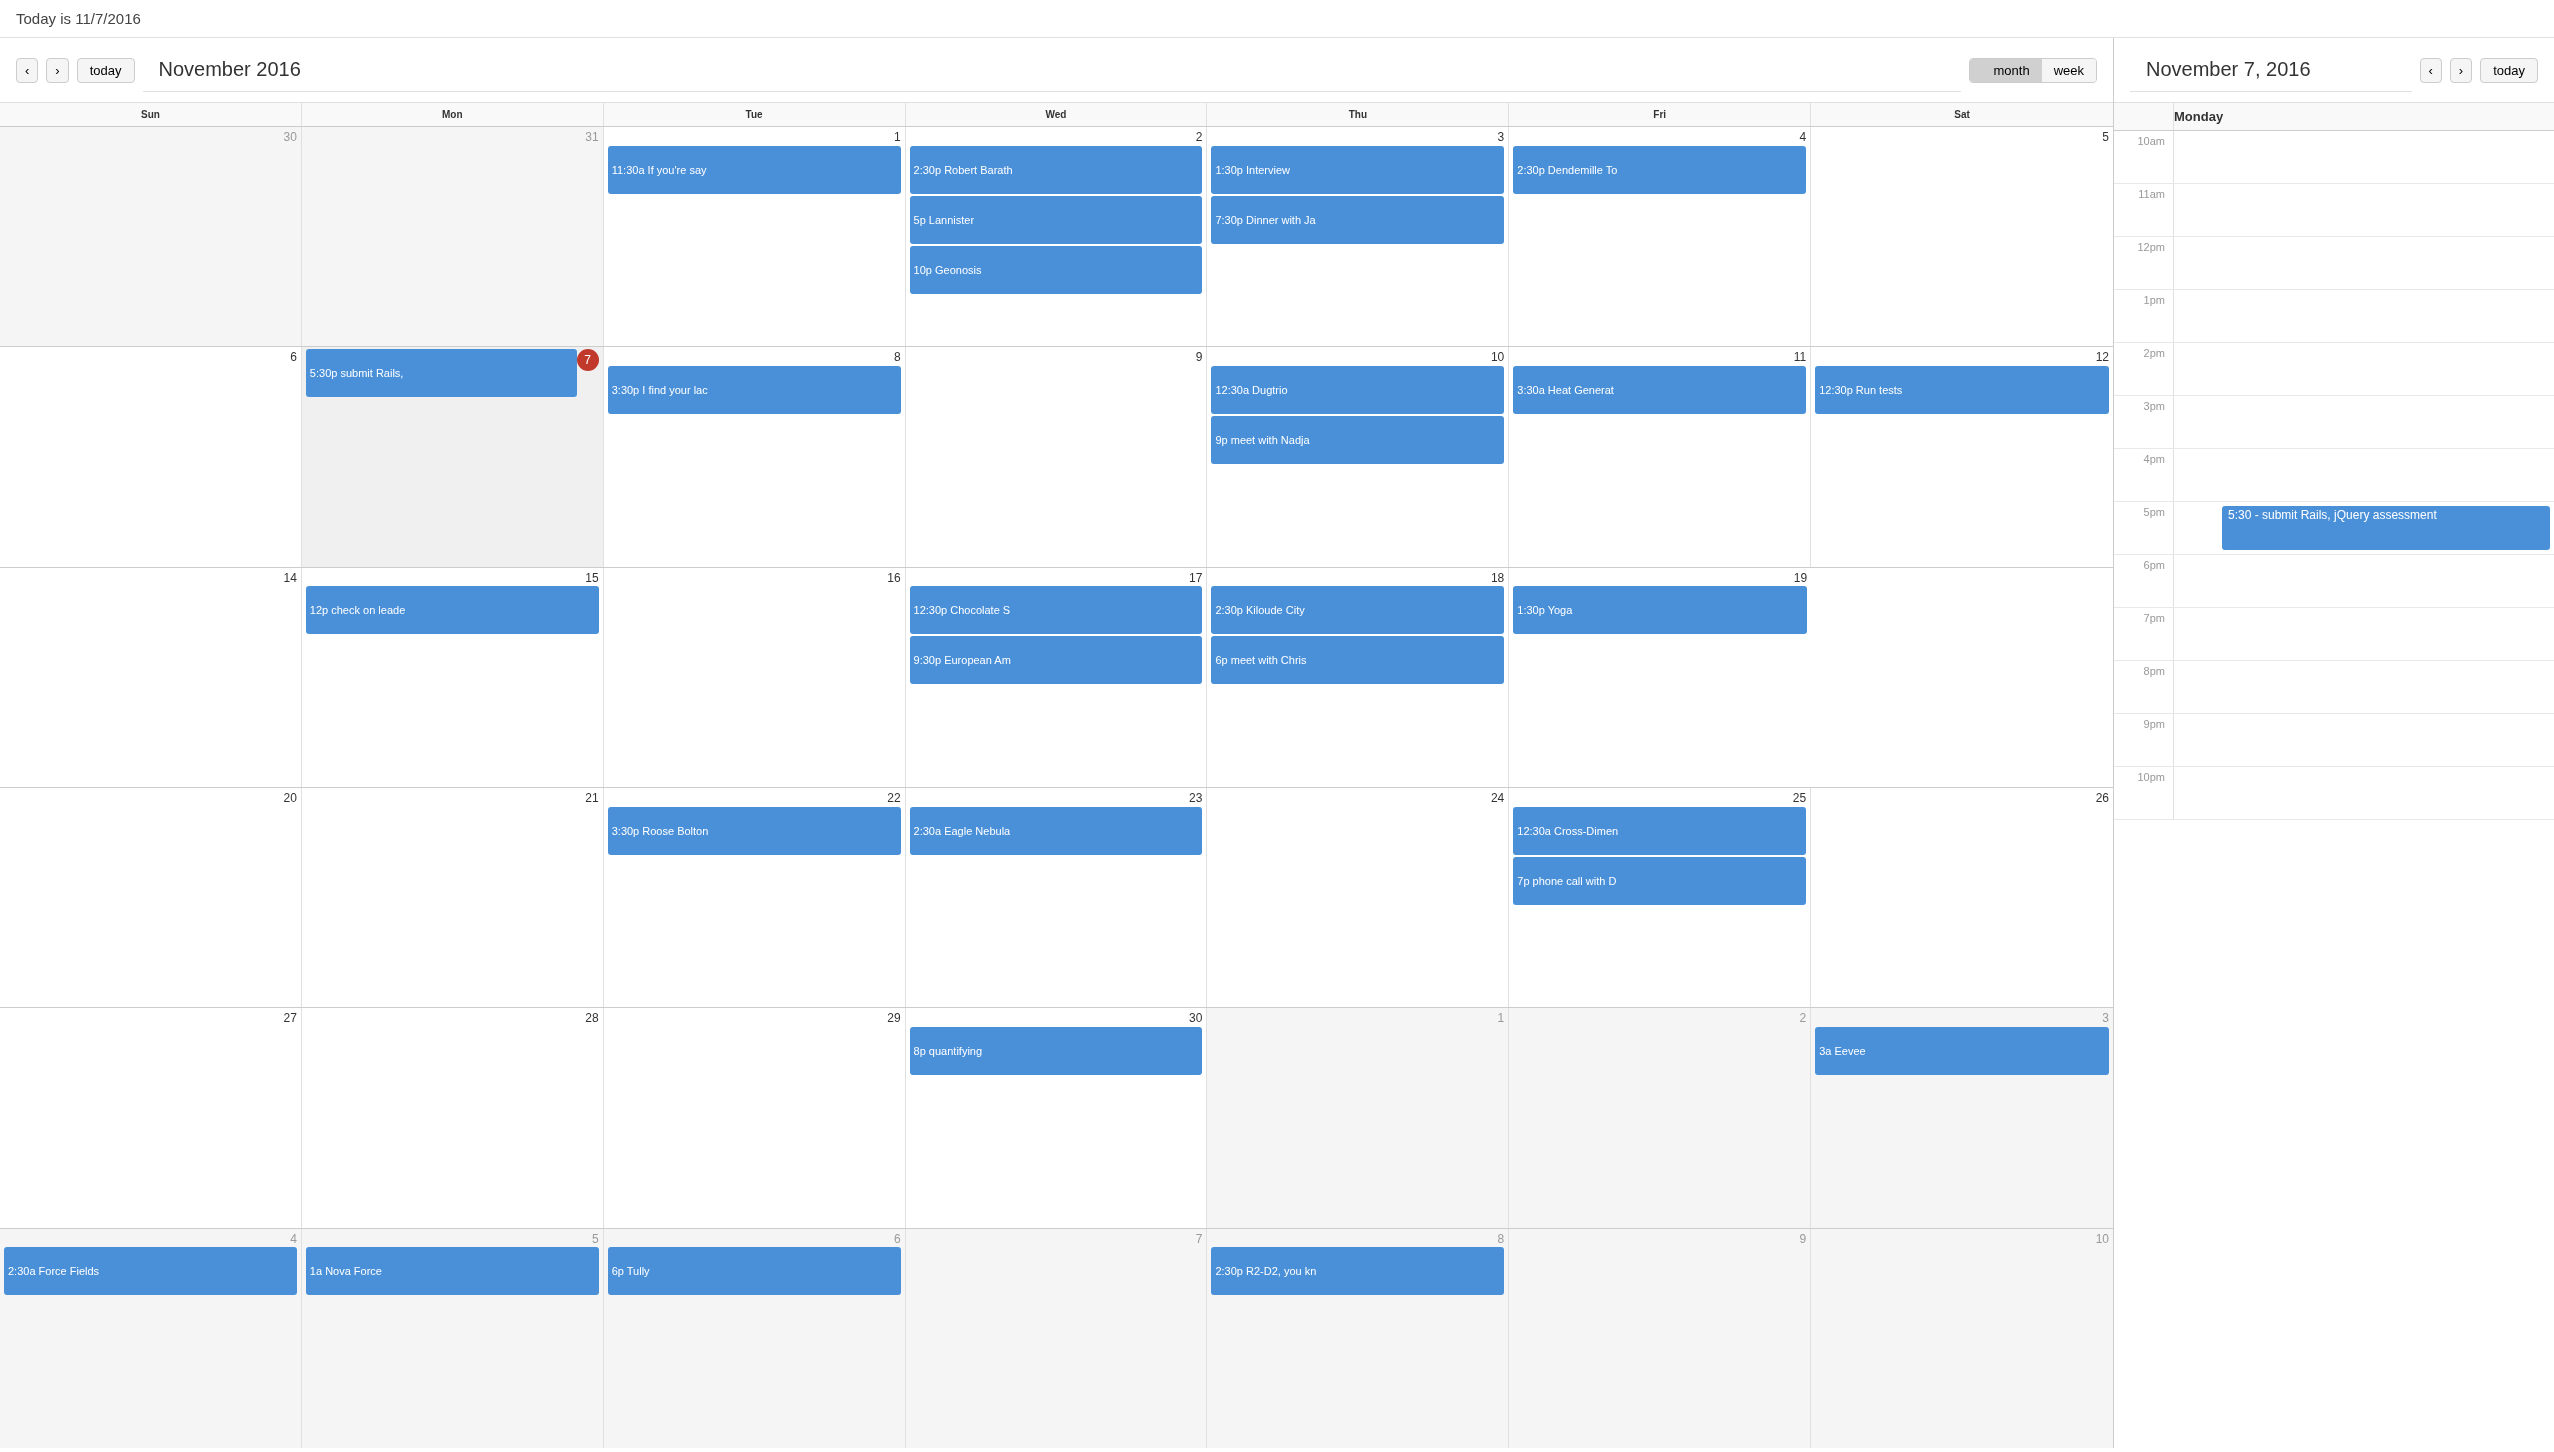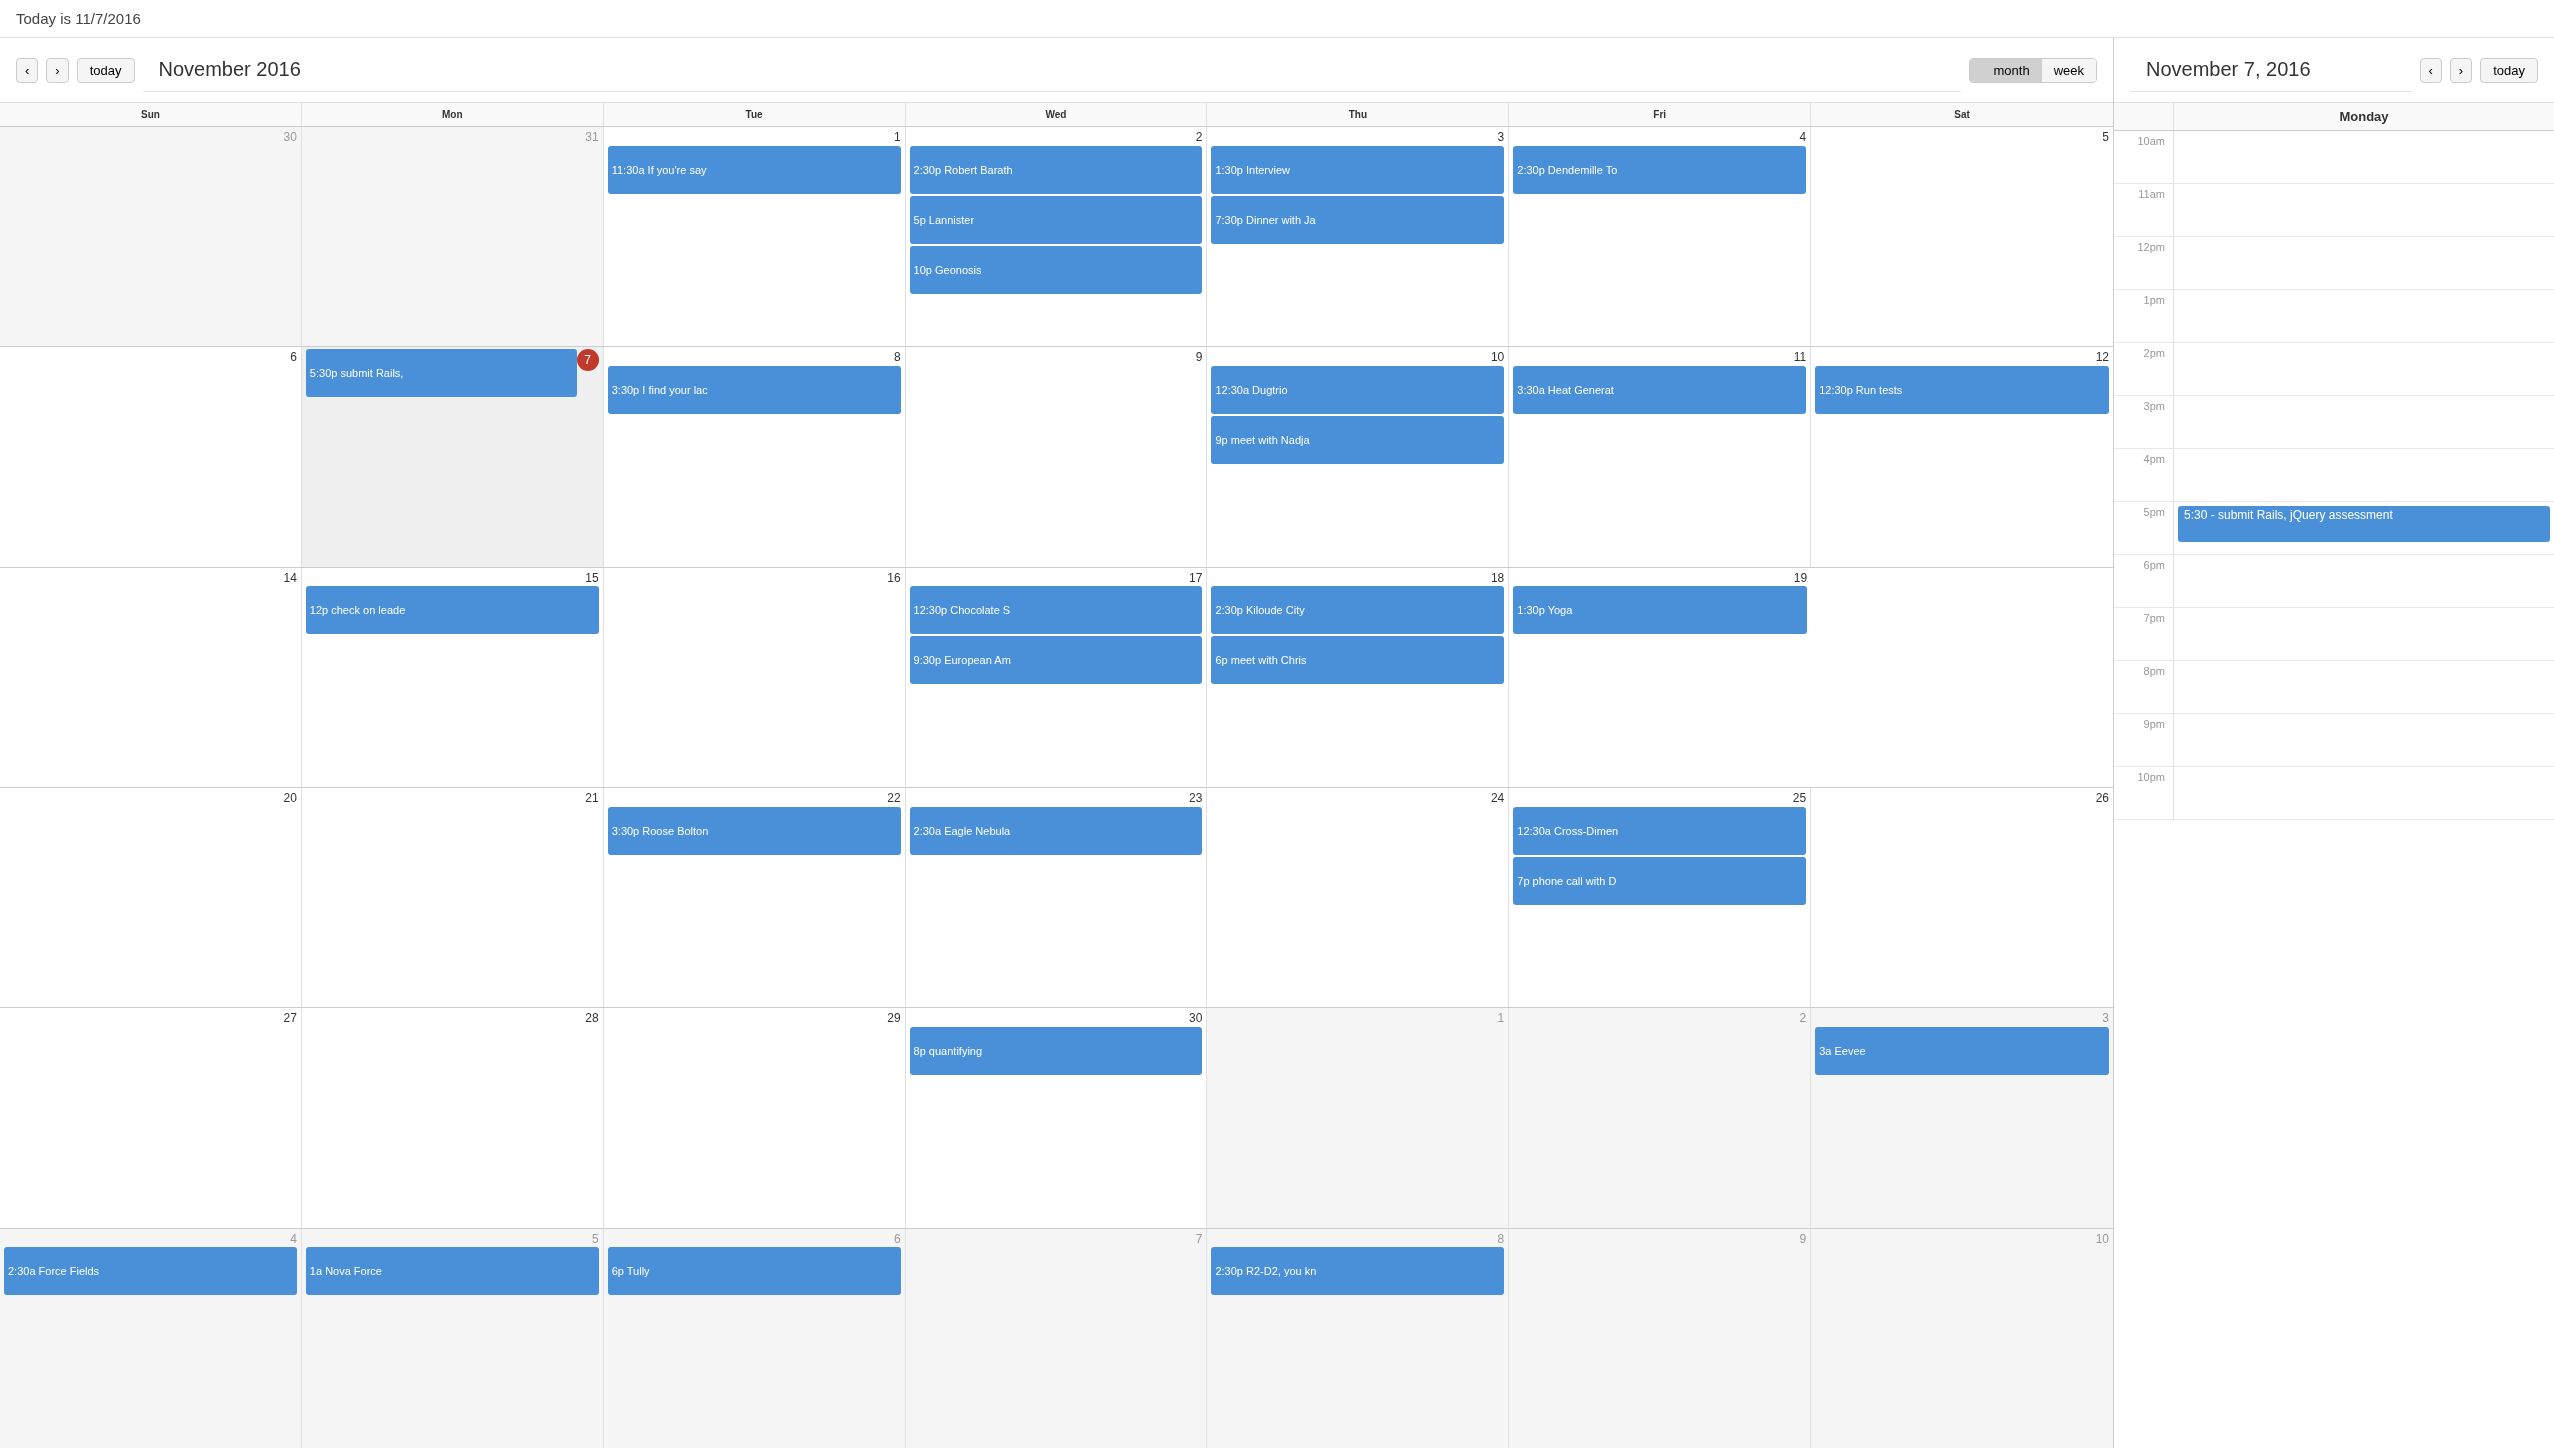--- a/index.html
+++ b/index.html
@@ -181,21 +181,20 @@
       font-weight: normal;
     }
     .day-columns {
       display: grid;
       grid-template-columns: 60px 1fr;
       border-bottom: 1px solid #ccc;
       background: #f9f9f9;
     }
     .day-col-empty { border-right: 1px solid #e0e0e0; }
     .day-col-label {
-      text-align: center;
       font-weight: bold;
       padding: 6px 0;
       font-size: 13px;
     }
     .time-grid {
       flex: 1;
       overflow-y: auto;
       position: relative;
     }
     .time-row {
@@ -468,21 +467,21 @@
           <div class="time-label">3pm</div>
           <div class="time-slot"></div>
         </div>
         <div class="time-row">
           <div class="time-label">4pm</div>
           <div class="time-slot"></div>
         </div>
         <div class="time-row">
           <div class="time-label">5pm</div>
           <div class="time-slot">
-            <div class="time-event" style="top: 4px; height: 36px;">5:30 - submit Rails, jQuery assessment</div>
+            <div class="time-event" style="top: 4px; height: 44px; margin-left: 44px;">5:30 - submit Rails, jQuery assessment</div>
           </div>
         </div>
         <div class="time-row">
           <div class="time-label">6pm</div>
           <div class="time-slot"></div>
         </div>
         <div class="time-row">
           <div class="time-label">7pm</div>
           <div class="time-slot"></div>
         </div>

